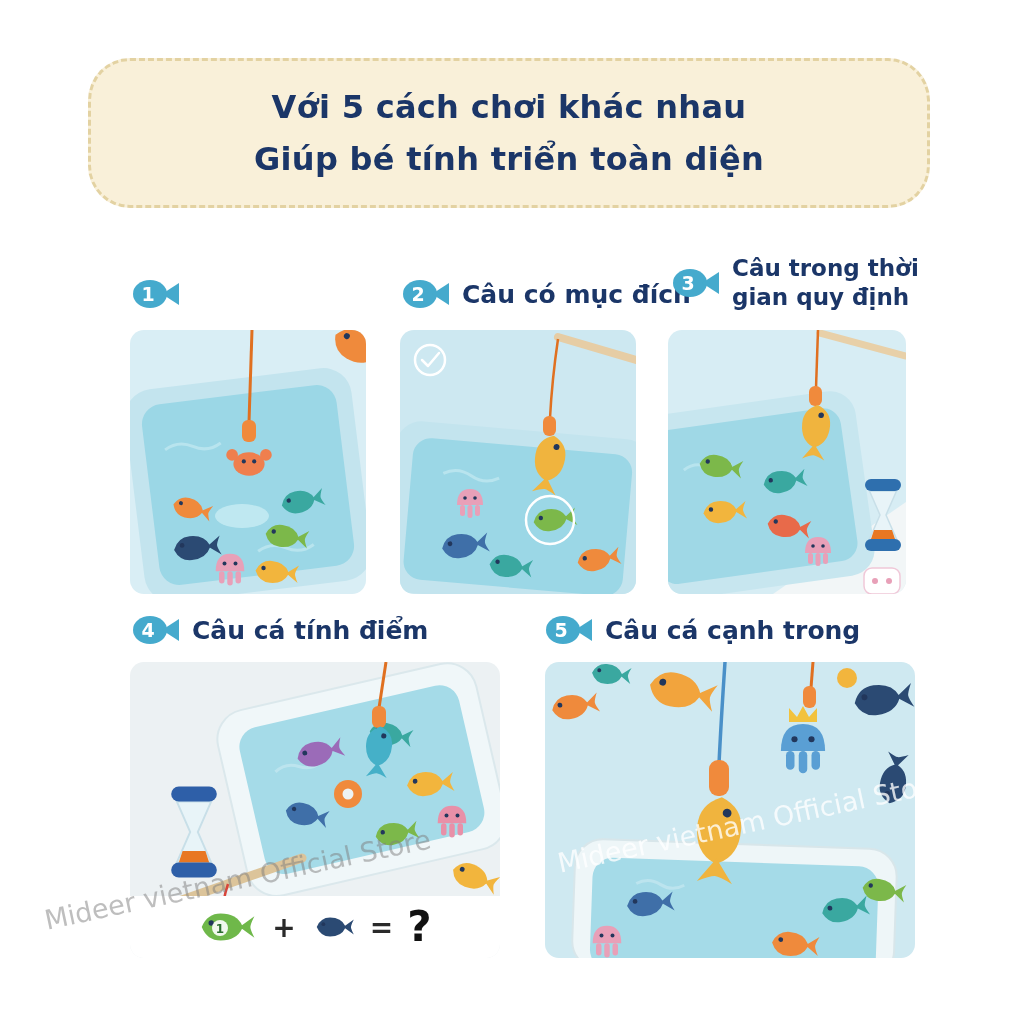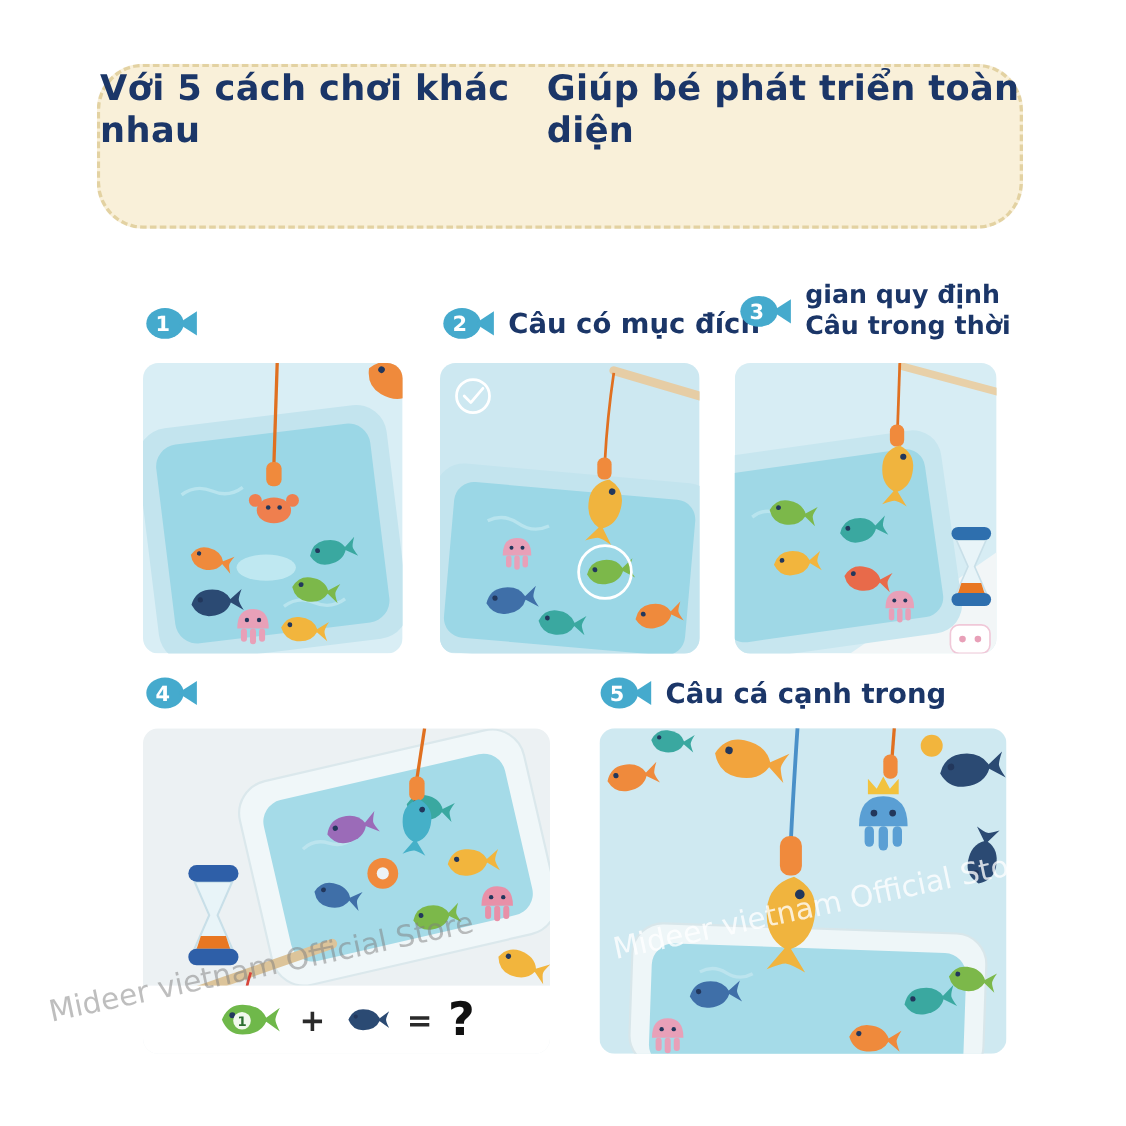--- a/index.html
+++ b/index.html
@@ -5,21 +5,21 @@
   html,body { margin:0; padding:0; background:#ffffff; }
   .page {
     position:relative; width:1024px; height:1024px; overflow:hidden;
     background:#ffffff;
     font-family:"DejaVu Sans","Liberation Sans",sans-serif;
   }
   
   .banner {
     position:absolute; left:88px; top:58px; width:842px; height:150px;
     background:#f9f0d9; border:3px dashed #e3d2a2; border-radius:42px;
-    display:flex; align-items:flex-start; justify-content:center;
+    display:flex; flex-direction:column; align-items:center; justify-content:center;
     gap:14px; box-sizing:border-box;
   }
   .banner-line { font-size:32px; font-weight:700; color:#1b3668; letter-spacing:0.3px; }
   
   .method-header { position:absolute; display:flex; align-items:center; gap:12px; }
   .method-label { font-size:25px; font-weight:600; color:#1b3668; }
   .method-label.small { font-size:23px; line-height:1.25; }
   .badge-fish { width:48px; height:36px; flex:0 0 auto; }
   
   .photo { position:absolute; border-radius:14px; overflow:hidden; display:block; }
@@ -71,21 +71,21 @@
         <path d="M-9 -16 L9 -16 L2 0 L9 16 L-9 16 L-2 0 Z" fill="#e8f4f8" stroke="#c8dfe8" stroke-width="1"></path>
         <path d="M-6 10 L6 10 L8 16 L-8 16 Z" fill="#e87722"></path>
         <rect x="-12" y="-24" width="24" height="8" rx="4"></rect>
         <rect x="-12" y="16" width="24" height="8" rx="4"></rect>
       </g>
     </defs>
   </svg>
 
   <div class="banner">
     <div class="banner-line">Với 5 cách chơi khác nhau</div>
-    <div class="banner-line">Giúp bé phát triển toàn diện</div>
+    <div class="banner-line">Giúp bé tính triển toàn diện</div>
   </div>
 
   <div class="method-header" style="left:132px; top:276px;">
     <svg class="badge-fish" viewBox="0 0 48 36">
       <g fill="#45aacd">
         <ellipse cx="18" cy="18" rx="17" ry="14"></ellipse>
         <path d="M30 18 L47 7 L47 29 Z"></path>
       </g>
       <text x="16" y="25" text-anchor="middle" font-size="19" font-weight="bold" fill="#ffffff">1</text>
     </svg>
@@ -104,33 +104,34 @@
 
   <div class="method-header" style="left:672px; top:254px;">
     <svg class="badge-fish" viewBox="0 0 48 36">
       <g fill="#45aacd">
         <ellipse cx="18" cy="18" rx="17" ry="14"></ellipse>
         <path d="M30 18 L47 7 L47 29 Z"></path>
       </g>
       <text x="16" y="25" text-anchor="middle" font-size="19" font-weight="bold" fill="#ffffff">3</text>
     </svg>
     <div class="method-label small">
+      <div>Câu trong thời</div>
       <div>gian quy định</div>
-      <div>Câu trong thời</div>
     </div>
   </div>
 
   <div class="method-header" style="left:132px; top:612px;">
     <svg class="badge-fish" viewBox="0 0 48 36">
       <g fill="#45aacd">
         <ellipse cx="18" cy="18" rx="17" ry="14"></ellipse>
         <path d="M30 18 L47 7 L47 29 Z"></path>
       </g>
       <text x="16" y="25" text-anchor="middle" font-size="19" font-weight="bold" fill="#ffffff">4</text>
     </svg>
+    <div class="method-label">Câu cá tính điểm</div>
   </div>
 
   <div class="method-header" style="left:545px; top:612px;">
     <svg class="badge-fish" viewBox="0 0 48 36">
       <g fill="#45aacd">
         <ellipse cx="18" cy="18" rx="17" ry="14"></ellipse>
         <path d="M30 18 L47 7 L47 29 Z"></path>
       </g>
       <text x="16" y="25" text-anchor="middle" font-size="19" font-weight="bold" fill="#ffffff">5</text>
     </svg>

